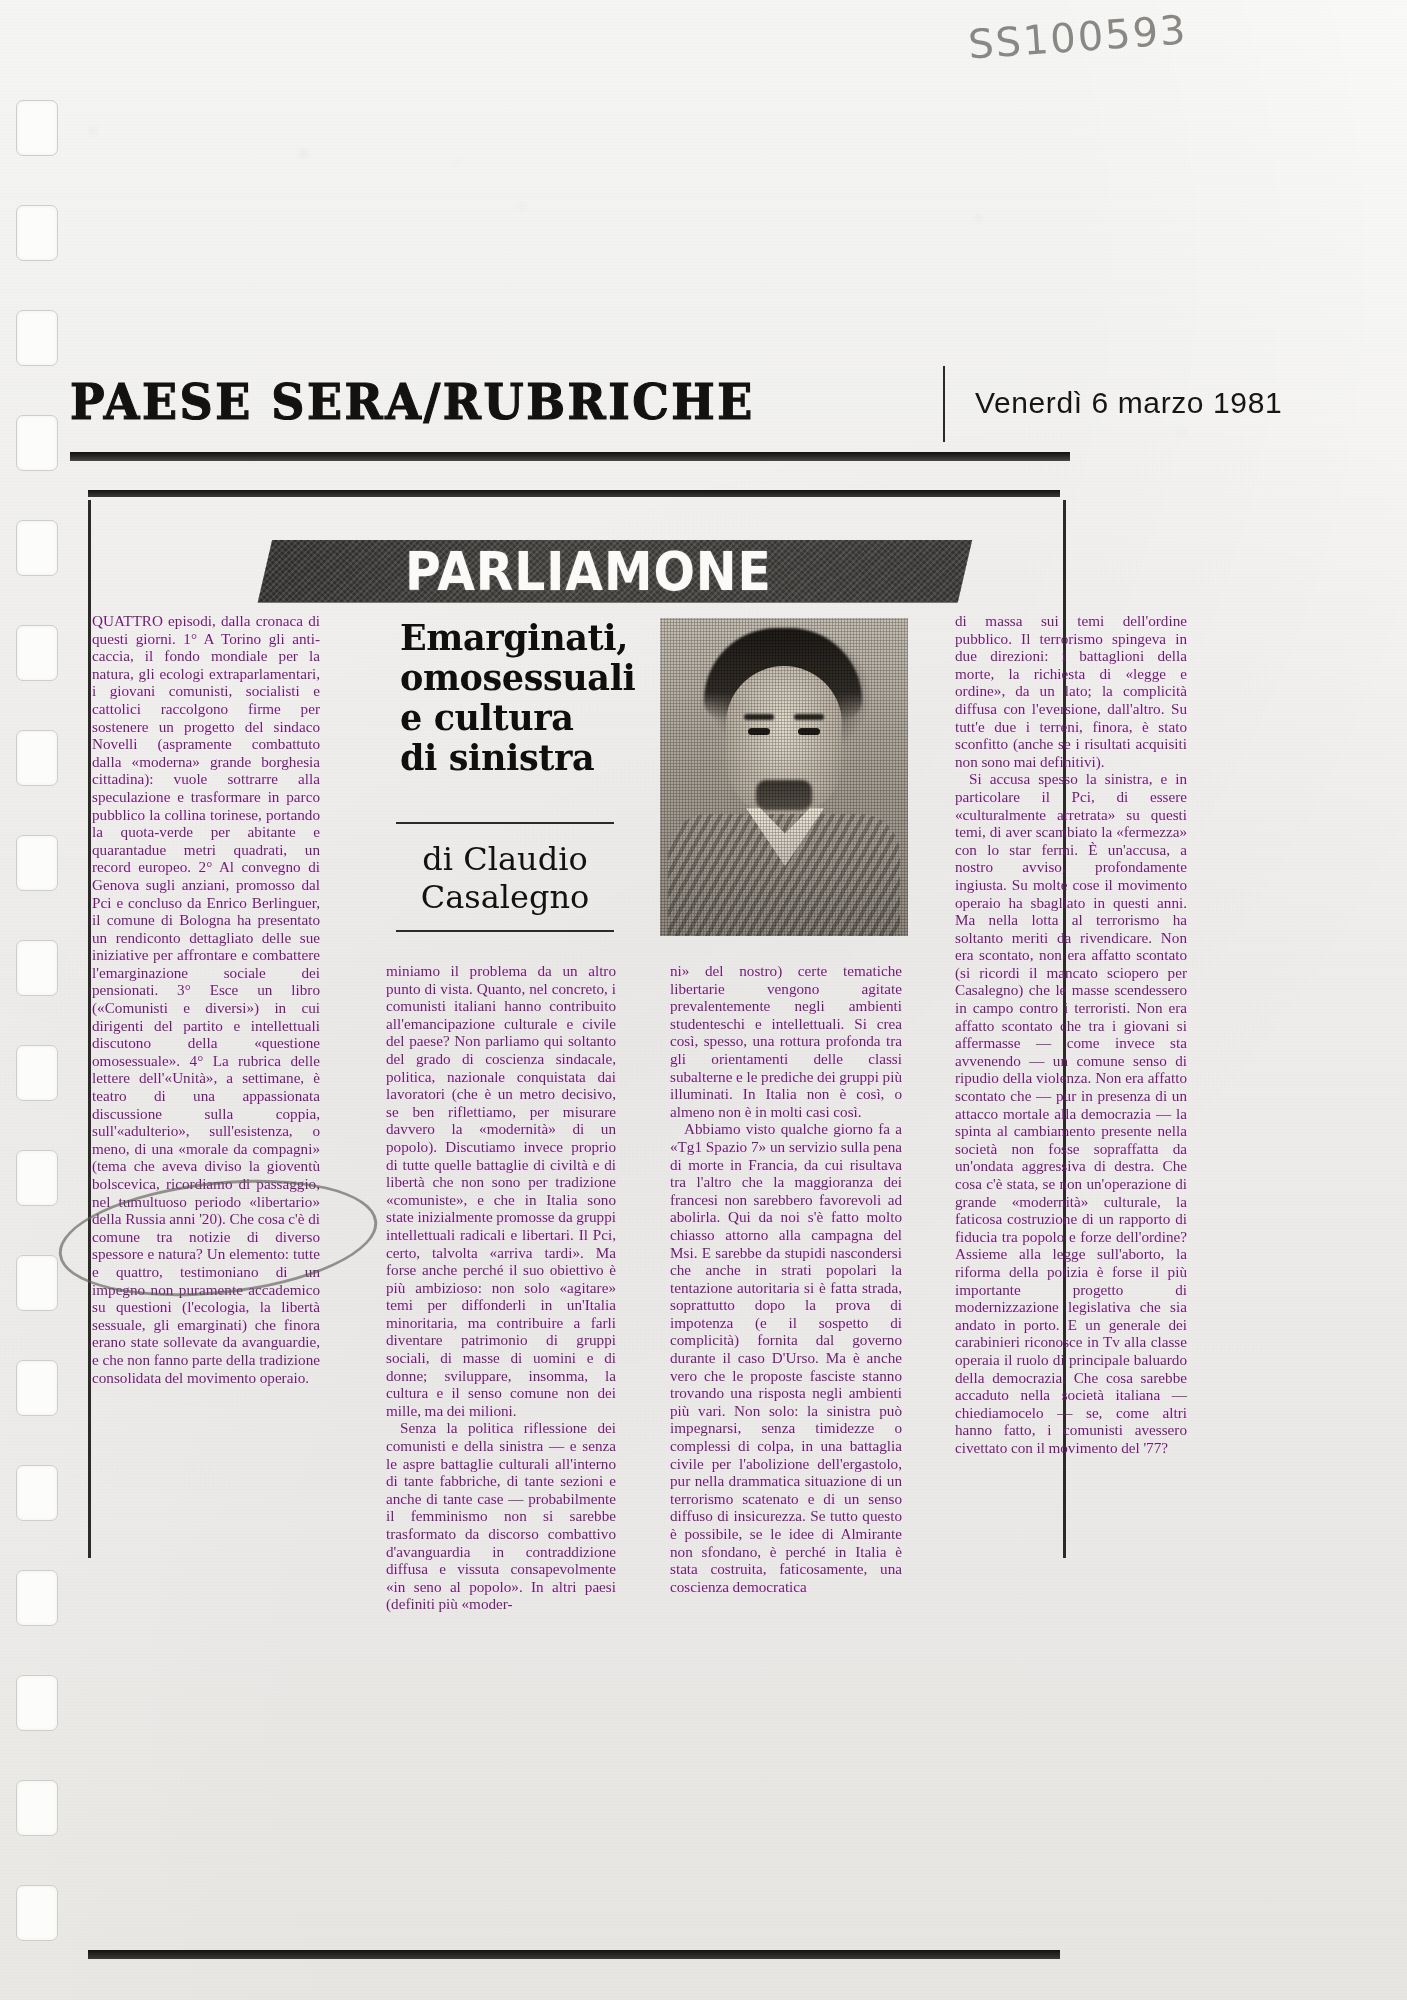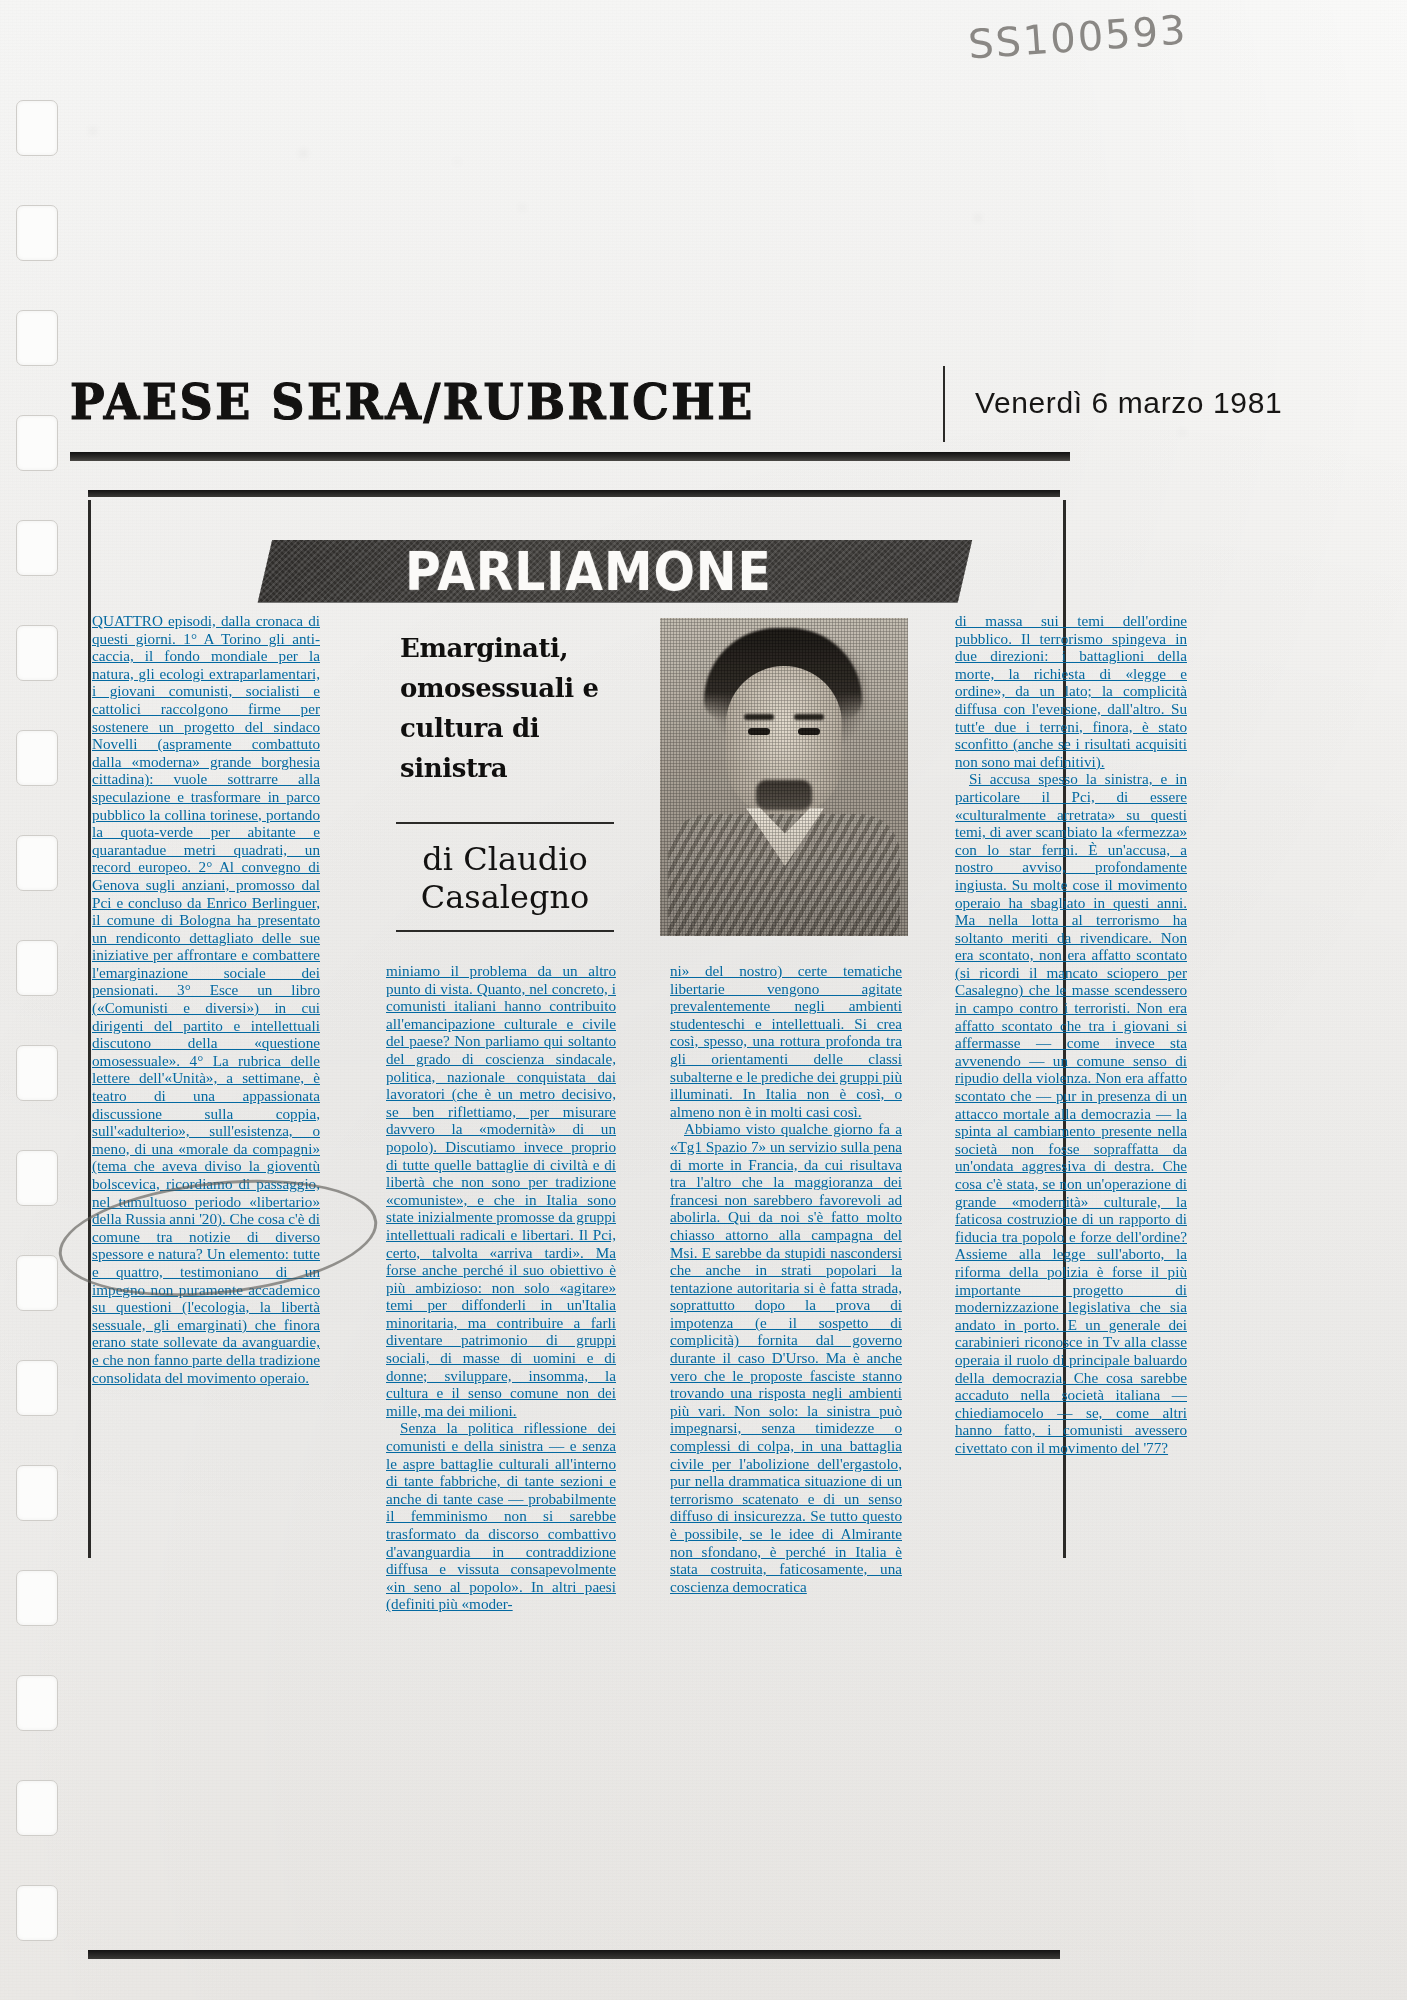--- a/index.html
+++ b/index.html
@@ -119,45 +119,43 @@
     line-height:56px;
     text-shadow:0 0 2px rgba(255,255,255,.35);
   }
 
   
   .col{
     position:absolute;
     font-size:15.2px;
     line-height:17.6px;
     text-align:justify;
-    color:#0369a1;
+    color:#701a75;
     font-family:"Liberation Serif", serif;
     hyphens:auto;
     -webkit-hyphens:auto;
     word-spacing:-.2px;
-    text-decoration:underline;
   }
   .col p{margin:0 0 0 0;text-indent:0;}
   .col p + p{text-indent:14px;}
 
   #col1{left:92px;  top:612px;  width:228px;}
   #col2{left:386px; top:962px;  width:230px;}
   #col3{left:670px; top:962px;  width:232px;}
   #col4{left:955px; top:612px;  width:232px;}
 
   
   .headline{
     position:absolute;left:400px;top:618px;width:212px;
     font-family:"DejaVu Serif", serif;
     font-weight:700;
-    font-size:26px;
+    font-size:35px;
     line-height:40px;
     color:#100f0e;
     letter-spacing:-.4px;
-    margin-top:10px;
   }
   .head-rule{
     position:absolute;left:396px;top:822px;width:218px;height:2px;background:#2b2a28;
   }
   .byline{
     position:absolute;left:396px;top:840px;width:218px;
     font-family:"DejaVu Serif", serif;
     font-size:32px;line-height:38px;
     color:#131211;
     text-align:center;

